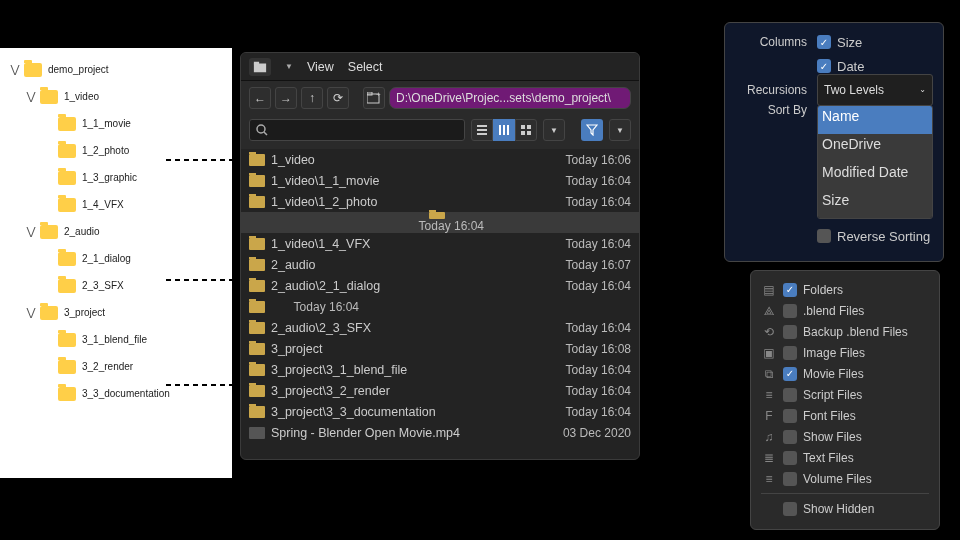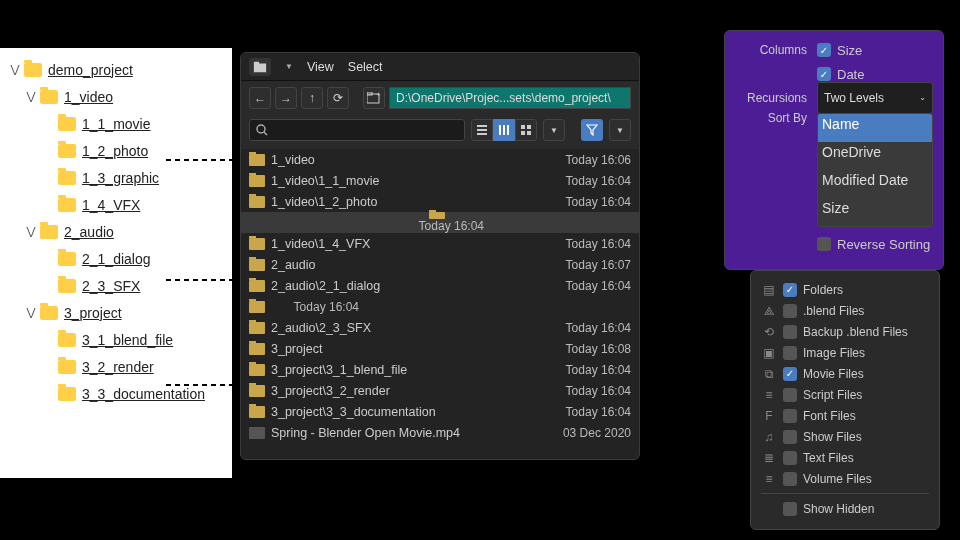--- a/index.html
+++ b/index.html
@@ -3,52 +3,52 @@
 <meta charset="utf-8">
 <style>
   *{box-sizing:border-box;margin:0;padding:0;font-family:"Segoe UI",Arial,sans-serif;}
   body{background:#000;width:960px;height:540px;position:relative;overflow:hidden;font-size:13px;color:#ccc;}
   
   .tree{position:absolute;left:0;top:48px;width:232px;height:430px;background:#fff;color:#222;padding:8px 4px;}
   .tree-row{display:flex;align-items:center;height:27px;white-space:nowrap;}
   .tree-row .caret{width:14px;text-align:center;font-size:11px;color:#555;}
   .tree-row .folder{width:18px;height:14px;margin:0 6px 0 2px;background:#ffcf48;border-radius:2px;position:relative;}
   .tree-row .folder::before{content:"";position:absolute;top:-3px;left:0;width:8px;height:3px;background:#ffcf48;border-radius:1px 1px 0 0;}
-  .tree-row span.lbl{font-size:14px;text-decoration:underline;}
+  .tree-row span.lbl{font-size:10px;}
   .ind1{padding-left:4px;}
   .ind2{padding-left:20px;}
   .ind3{padding-left:52px;}
   
   .browser{position:absolute;left:240px;top:52px;width:400px;height:408px;background:#232323;border-radius:6px;border:1px solid #3a3a3a;overflow:hidden;}
   .menubar{display:flex;align-items:center;gap:14px;height:28px;padding:0 8px;background:#232323;border-bottom:1px solid #111;}
   .menubar .cell{width:22px;height:18px;background:#333;border-radius:3px;display:flex;align-items:center;justify-content:center;}
   .menubar .caretdn{font-size:8px;color:#aaa;}
   .menubar .mitem{color:#ddd;font-size:12.5px;}
   .navrow{display:flex;align-items:center;gap:4px;height:34px;padding:4px 8px;background:#2a2a2a;}
   .nbtn{width:22px;height:22px;background:#2e2e2e;border:1px solid #444;border-radius:3px;display:flex;align-items:center;justify-content:center;color:#ccc;font-size:12px;}
-  .pathbox{flex:1;height:22px;background:#0f766e;border:1px solid #444;border-radius:1px;padding:0 6px;line-height:20px;color:#ddd;font-size:12px;white-space:nowrap;overflow:hidden;}
+  .pathbox{flex:1;height:22px;background:#701a75;border:1px solid #444;border-radius:7px;padding:0 6px;line-height:20px;color:#ddd;font-size:12px;white-space:nowrap;overflow:hidden;}
   .searchrow{display:flex;align-items:center;gap:6px;height:34px;padding:2px 8px 6px 8px;background:#2a2a2a;}
   .searchbox{flex:1;height:22px;background:#1b1b1b;border:1px solid #444;border-radius:3px;display:flex;align-items:center;padding:0 6px;color:#888;}
   .viewbtns{display:flex;gap:0;}
   .vbtn{width:22px;height:22px;background:#2e2e2e;border:1px solid #444;display:flex;align-items:center;justify-content:center;}
   .vbtn:first-child{border-radius:3px 0 0 3px;}
   .vbtn:last-child{border-radius:0 3px 3px 0;}
   .vbtn.active{background:#4a7dbf;border-color:#4a7dbf;}
   .filterbtn{width:22px;height:22px;background:#4a7dbf;border-radius:3px;display:flex;align-items:center;justify-content:center;color:#fff;}
   .filelist{overflow:auto;}
   .frow{display:flex;align-items:center;height:21px;padding:0 8px;color:#ccc;font-size:12.5px;}
   .frow.sel{background:#3a3a3a;flex-direction:column;}
   .frow .ficon{width:16px;height:12px;margin-right:6px;background:#caa64a;border-radius:1px;position:relative;}
   .frow .ficon::before{content:"";position:absolute;top:-2px;left:0;width:7px;height:2px;background:#caa64a;}
   .frow .ficon.movie{background:#555;}
   .frow .ficon.movie::before{display:none;}
   .frow .fname{flex:1;white-space:nowrap;overflow:hidden;}
   .frow .fdate{width:88px;text-align:right;color:#bbb;font-size:12px;}
   
-  .settings{position:absolute;left:724px;top:30px;width:220px;background:#4c1d95;border:1px solid #444;border-radius:6px;padding:8px 10px 12px 10px;}
+  .settings{position:absolute;left:724px;top:22px;width:220px;background:#0f172a;border:1px solid #444;border-radius:6px;padding:8px 10px 12px 10px;}
   .srow{display:flex;align-items:center;height:22px;margin-bottom:2px;}
   .srow .slabel{width:72px;text-align:right;color:#ccc;font-size:12px;margin-right:10px;}
   .chk{width:14px;height:14px;border-radius:3px;background:#555;margin-right:6px;display:inline-flex;align-items:center;justify-content:center;font-size:10px;color:#fff;}
   .chk.on{background:#4a7dbf;}
   .chk.on::after{content:"✓";}
   .selectbox{flex:1;height:32px;background:#1f1f1f;border:1px solid #444;border-radius:3px;padding:0 6px;line-height:18px;color:#ddd;font-size:12px;display:flex;align-items:center;justify-content:space-between;}
   .sortopts{margin-left:82px;border:1px solid #444;border-radius:3px;overflow:hidden;margin-top:2px;margin-bottom:6px;}
   .sopt{height:28px;padding:0 4px;line-height:20px;background:#3a3a3a;color:#ddd;font-size:14px;}
   .sopt.sel{background:#4a7dbf;color:#fff;}
   

